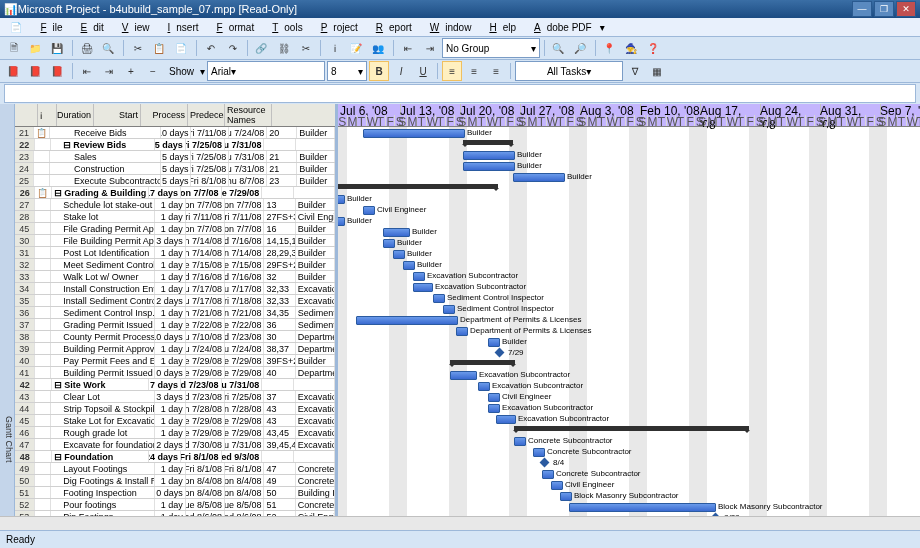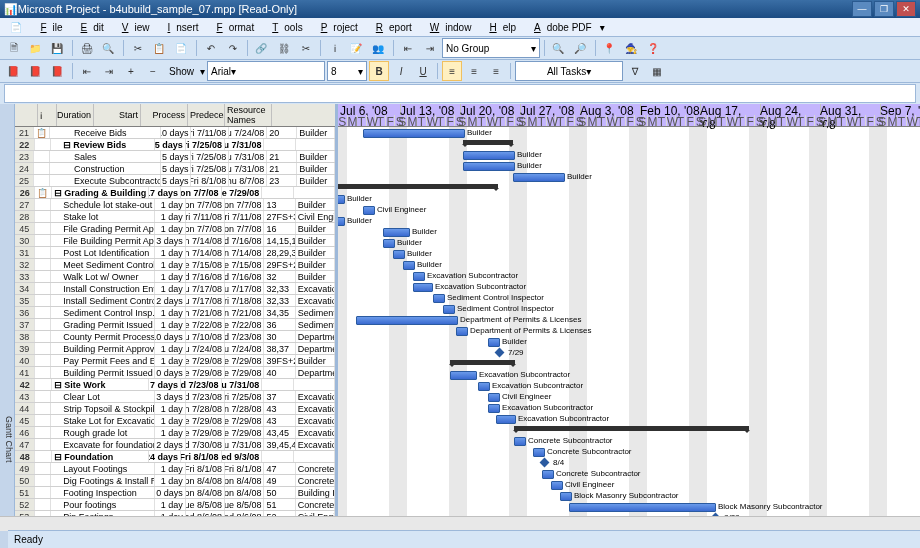--- a/index.html
+++ b/index.html
@@ -41,21 +41,21 @@
 .days span{width:8.57px;text-align:center;border-right:1px solid #d8d8d8;color:#555}
 .gantt-body{position:relative;height:449px}
 .weekend{position:absolute;top:0;bottom:0;background:#e8e8e8}
 .gbar{position:absolute;height:7px;background:linear-gradient(#6a9aea,#3a6ad0);border:1px solid #2a5aa0;border-radius:1px}
 .gsum{position:absolute;height:5px;background:#303030}
 .gsum:before,.gsum:after{content:"";position:absolute;top:4px;border:3px solid transparent;border-top-color:#303030}
 .gsum:before{left:-1px}
 .gsum:after{right:-1px}
 .glabel{position:absolute;font-size:8px;color:#000;white-space:nowrap}
 .gmile{position:absolute;width:7px;height:7px;background:#2a5aa0;transform:rotate(45deg)}
-.statusbar{position:absolute;bottom:0;left:8px;right:0;height:17px;background:#d6e5f5;border-top:1px solid #9db8d9;display:flex;align-items:center;padding:0 6px;font-size:10px}
+.statusbar{position:absolute;bottom:0;left:0;right:0;height:17px;background:#d6e5f5;border-top:1px solid #9db8d9;display:flex;align-items:center;padding:0 6px;font-size:10px}
 .hscroll{position:absolute;bottom:17px;left:0;right:0;height:14px;background:#e8e8e8;border-top:1px solid #c0c0c0}
 </style>
 </head>
 <body>
 
 <div class="titlebar">
   <span>📊</span>
   <span class="t">Microsoft Project - b4ubuild_sample_07.mpp [Read-Only]</span>
   <div class="wbtn">—</div>
   <div class="wbtn">❐</div>

